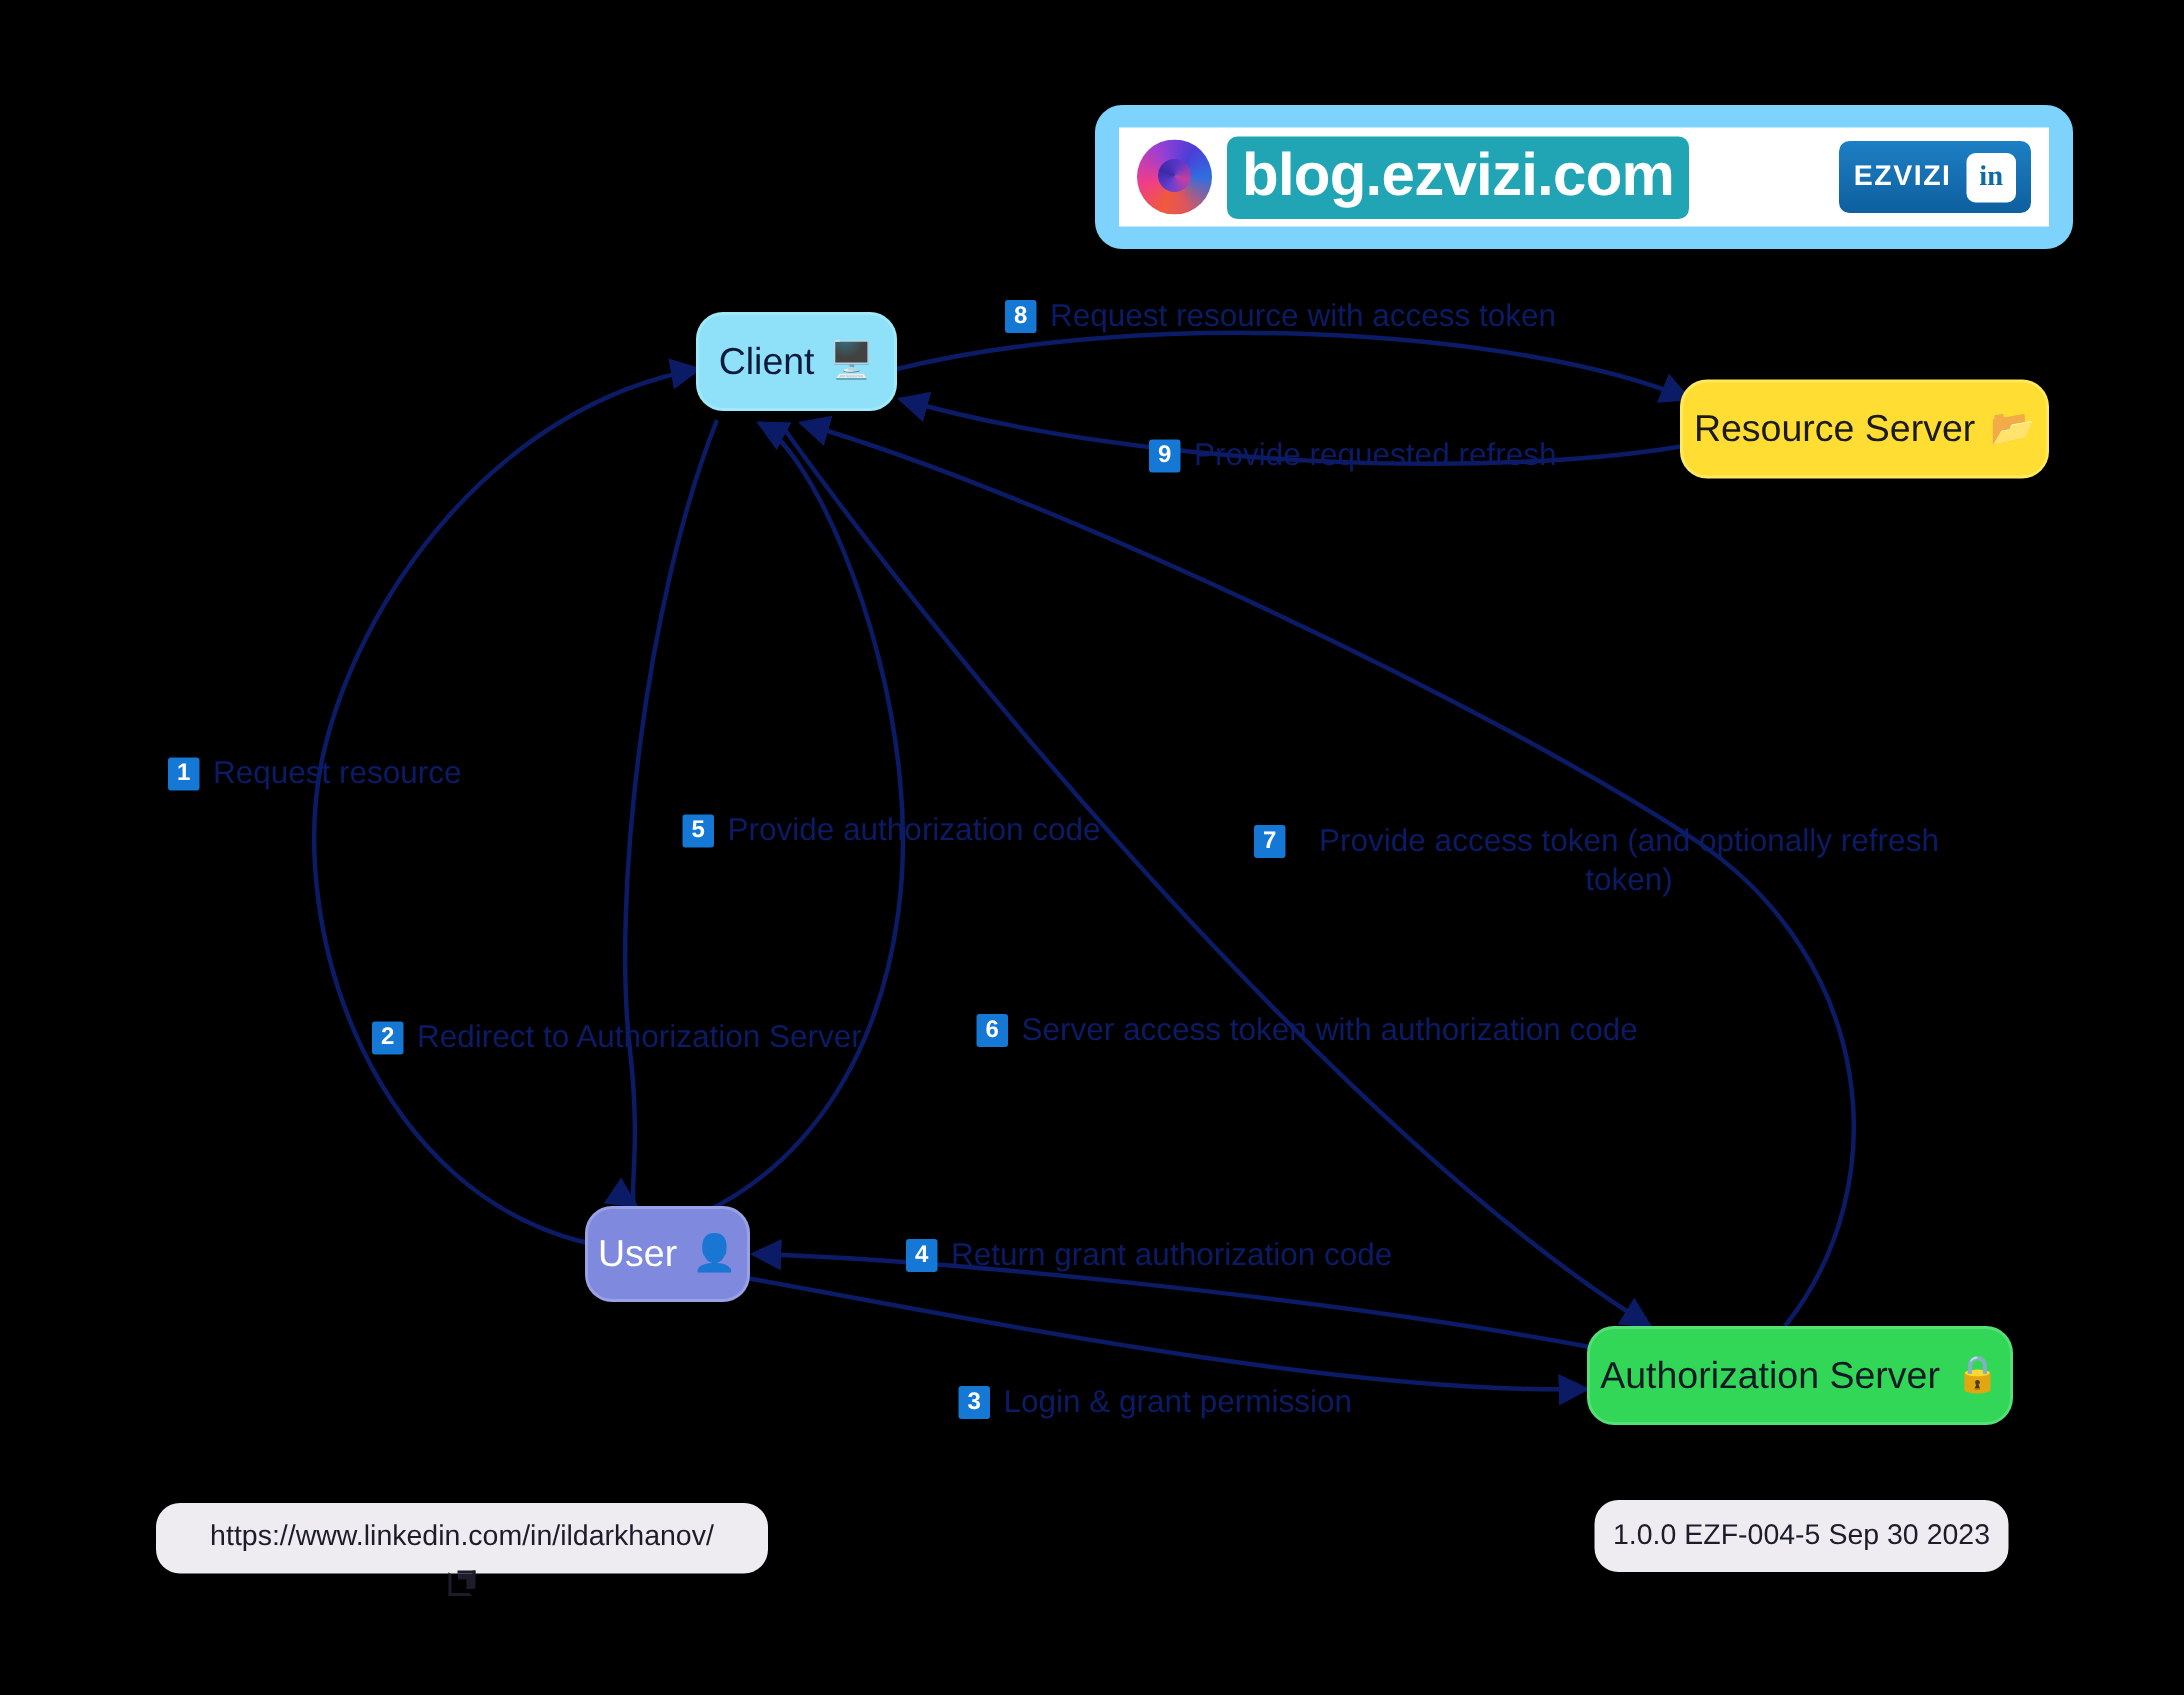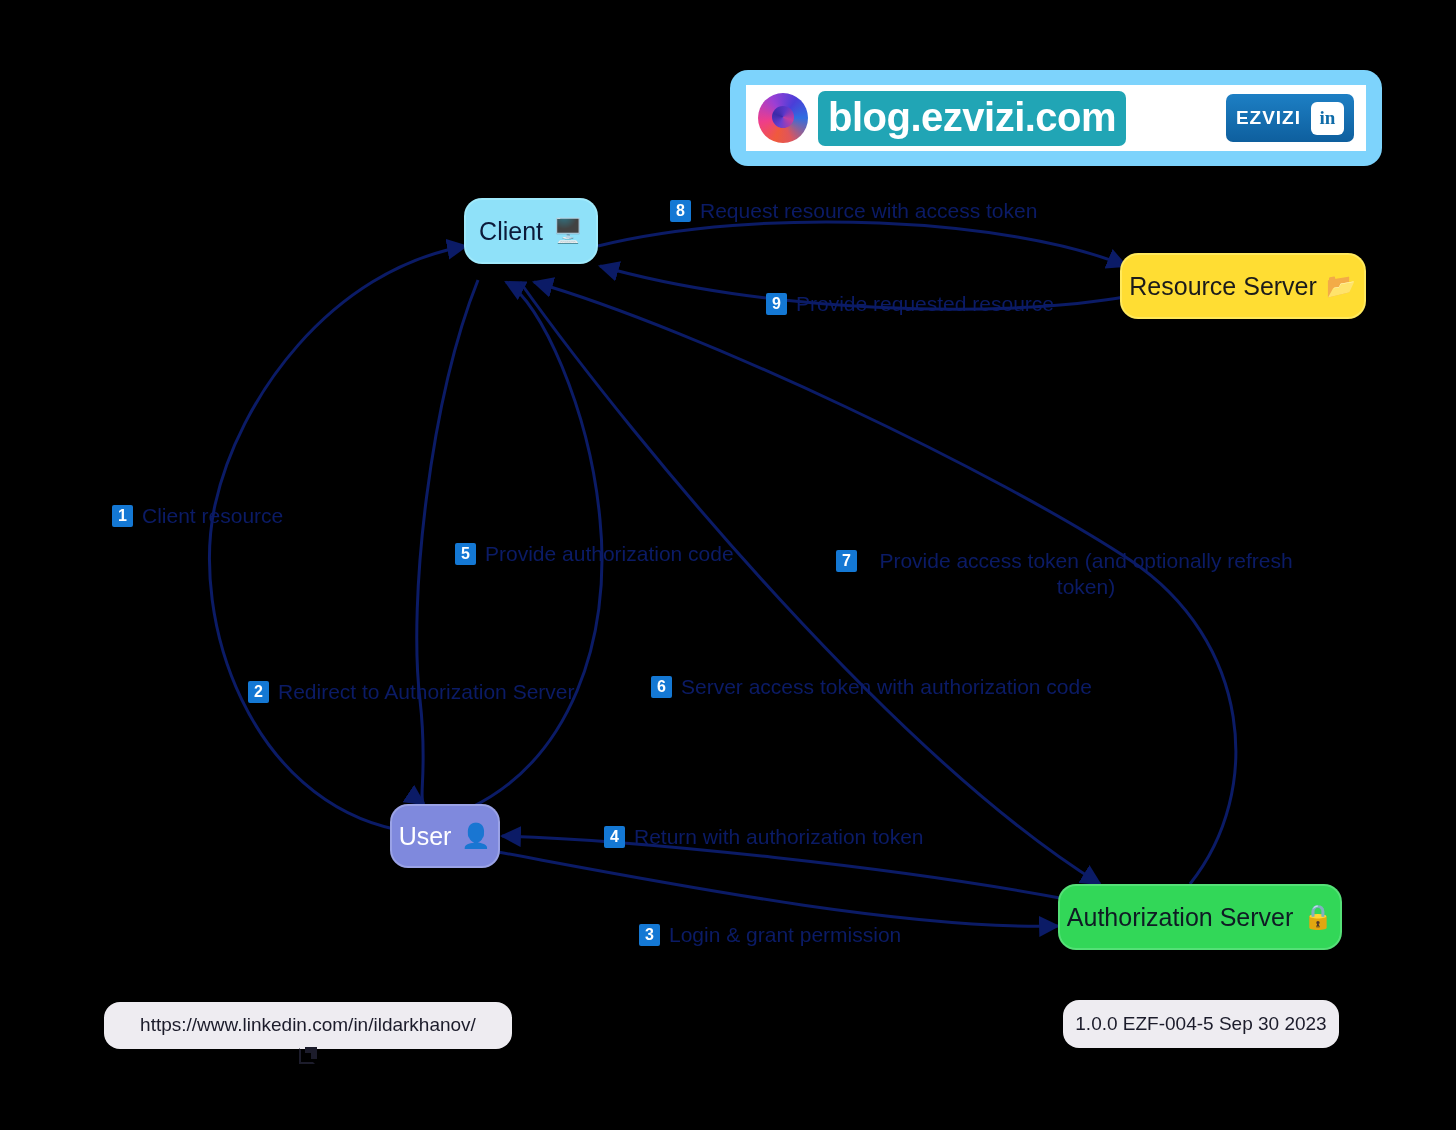--- a/index.html
+++ b/index.html
@@ -130,21 +130,21 @@
     font-size: 25px;
     white-space: nowrap;
     box-sizing: border-box;
     padding: 0 22px;
     line-height: 1;
   }
   .node .node-label { line-height: 1; }
   .node .node-icon { font-size: 24px; line-height: 1; }
 
   #node-client {
-    left: 466px; top: 200px;
+    left: 466px; top: 210px;
     width: 130px; height: 62px;
     background: #8FE1F9;
     color: #0c1a3a;
     box-shadow: 0 0 0 2px #9fe9fb;
   }
   #node-resource-server {
     left: 1122px; top: 255px;
     width: 242px; height: 62px;
     background: #FFDD33;
     color: #1b1b1b;
@@ -312,36 +312,36 @@
     <span class="node-icon">👤</span>
   </div>
 
   <div class="node" id="node-auth-server">
     <span class="node-label">Authorization Server</span>
     <span class="node-icon">🔒</span>
   </div>
 
   <div class="edge-label" id="lbl-1">
     <span class="num">1</span>
-    <span class="txt">Client resource</span>
+    <span class="txt">Request resource</span>
   </div>
 
   <div class="edge-label" id="lbl-2">
     <span class="num">2</span>
     <span class="txt">Redirect to Authorization Server</span>
   </div>
 
   <div class="edge-label" id="lbl-3">
     <span class="num">3</span>
     <span class="txt">Login &amp; grant permission</span>
   </div>
 
   <div class="edge-label" id="lbl-4">
     <span class="num">4</span>
-    <span class="txt">Return with authorization token</span>
+    <span class="txt">Return grant authorization code</span>
   </div>
 
   <div class="edge-label" id="lbl-5">
     <span class="num">5</span>
     <span class="txt">Provide authorization code</span>
   </div>
 
   <div class="edge-label" id="lbl-6">
     <span class="num">6</span>
     <span class="txt">Server access token with authorization code</span>
@@ -352,21 +352,21 @@
     <span class="txt">Provide access token (and optionally refresh token)</span>
   </div>
 
   <div class="edge-label" id="lbl-8">
     <span class="num">8</span>
     <span class="txt">Request resource with access token</span>
   </div>
 
   <div class="edge-label" id="lbl-9">
     <span class="num">9</span>
-    <span class="txt">Provide requested resource</span>
+    <span class="txt">Provide requested refresh</span>
   </div>
 </div>
 
 <div class="chip" id="chip-link">
   <span class="chip-text">https://www.linkedin.com/in/ildarkhanov/</span>
   <span class="ext-icon"></span>
 </div>
 
 <div class="chip" id="chip-version">
   <span>1.0.0 EZF-004-5 Sep 30 2023</span>

